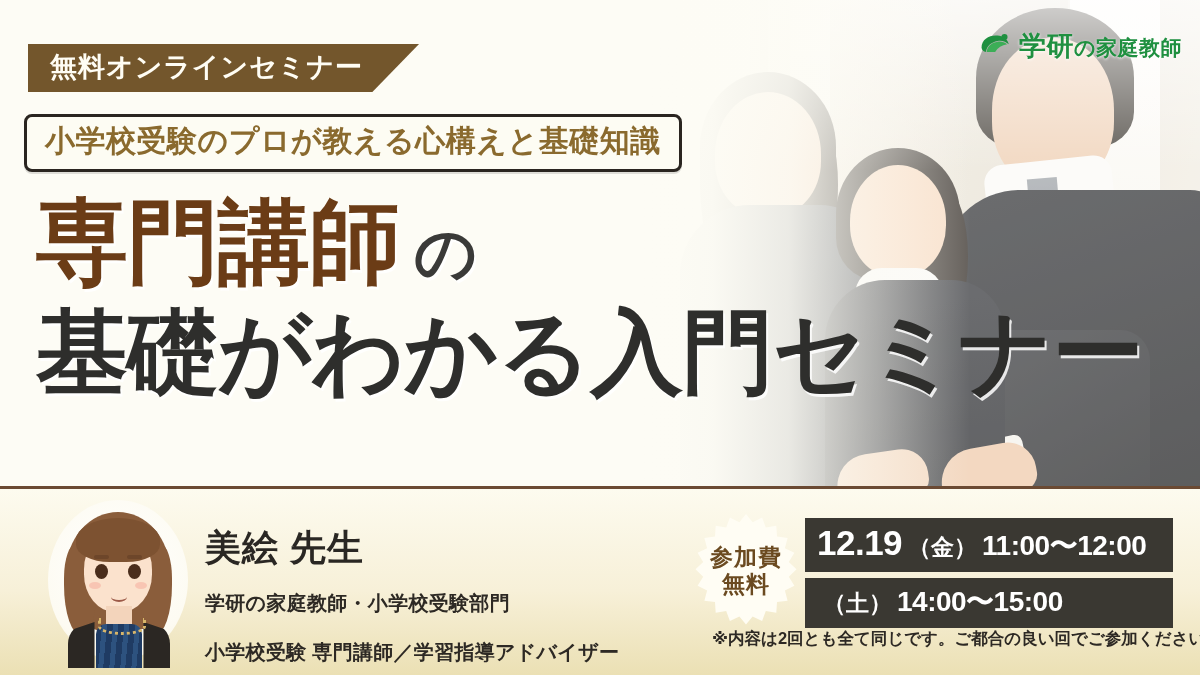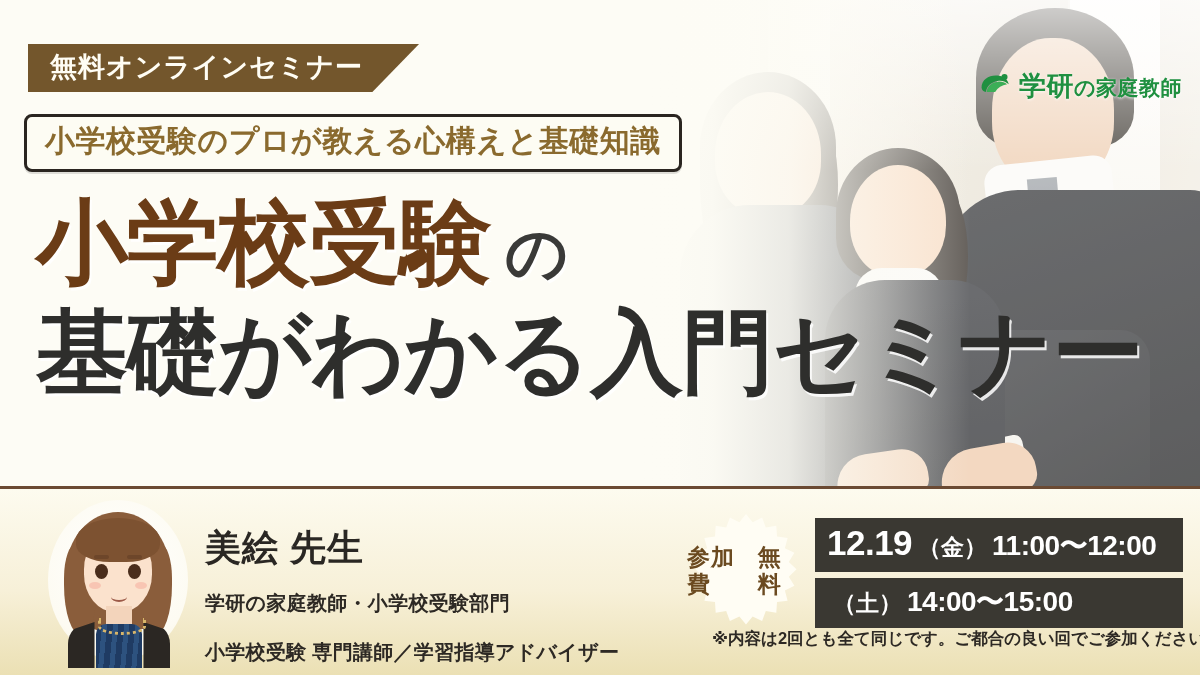--- a/index.html
+++ b/index.html
@@ -146,21 +146,20 @@
     background:linear-gradient(180deg,rgba(255,255,255,.72),rgba(255,255,255,0));
   }
   .photo-wash{
     position:absolute;inset:0;background:rgba(255,253,246,.30);
   }
 
   
   .logo{
     position:absolute;right:18px;top:28px;display:flex;align-items:center;gap:6px;
     z-index:40;
-    margin-top:40px;
   }
   .logo-mark{width:34px;height:30px;flex:0 0 auto;}
   .logo-text{
     font-size:27px;font-weight:bold;color:#1f9040;letter-spacing:.5px;
     text-shadow:0 1px 3px rgba(255,255,255,.9);
     font-family:"DejaVu Sans","Liberation Sans",sans-serif;
   }
   .logo-text .sm{font-size:21px;}
 
   
@@ -294,29 +293,29 @@
     font-size:20px;font-weight:bold;color:#2d2924;letter-spacing:.3px;
     margin-top:22px;
   }
 
   
   .badge{
     position:absolute;left:687px;top:512px;width:118px;height:118px;z-index:20;
   }
   .badge svg{position:absolute;inset:0;}
   .badge-text{
-    position:absolute;inset:0;display:flex;flex-direction:row;
+    position:absolute;inset:0;display:flex;flex-direction:column;
     align-items:center;justify-content:center;
     color:#6b4a20;font-size:23px;font-weight:bold;line-height:1.18;
     letter-spacing:1px;
   }
 
   
   .dates{
-    position:absolute;left:805px;top:518px;width:368px;z-index:20;margin-left:10px;
+    position:absolute;left:805px;top:518px;width:368px;z-index:20;
   }
   .date-box{
     background:#3a3832;color:#ffffff;
     padding:5px 10px 7px 12px;
     display:flex;align-items:baseline;white-space:nowrap;
     margin-bottom:6px;
   }
   .d-big{font-size:35px;font-weight:bold;letter-spacing:-.5px;}
   .d-day{font-size:23px;font-weight:bold;margin:0 5px 0 6px;}
   .d-time{font-size:28px;font-weight:bold;letter-spacing:-.5px;}
@@ -381,21 +380,21 @@
       </span>
       <span class="logo-text"><span>学研</span><span class="sm">の家庭教師</span></span>
     </div>
 
     <div class="tag">無料オンラインセミナー</div>
 
     <div class="subtitle">小学校受験のプロが教える心構えと基礎知識</div>
 
     <div class="headline">
       <div class="hl-row">
-        <span class="hl-brown">小学校受験</span>
+        <span class="hl-brown">専門講師</span>
         <span class="hl-no">の</span>
       </div>
       <div class="hl-dark">基礎がわかる入門セミナー</div>
     </div>
   </div>
 
   <div class="divider"></div>
 
   <div class="footer"></div>
 

